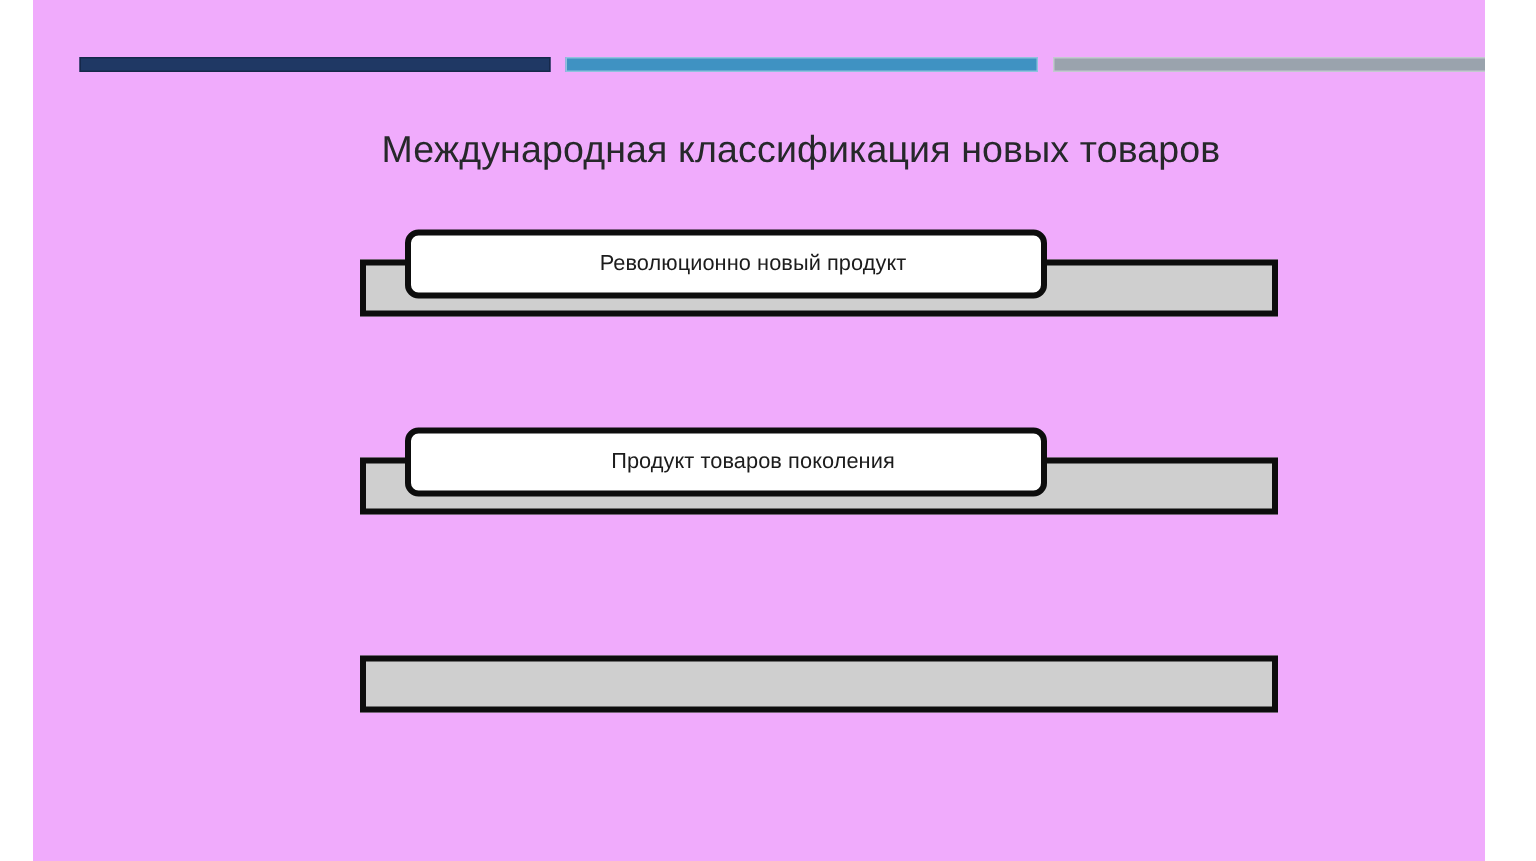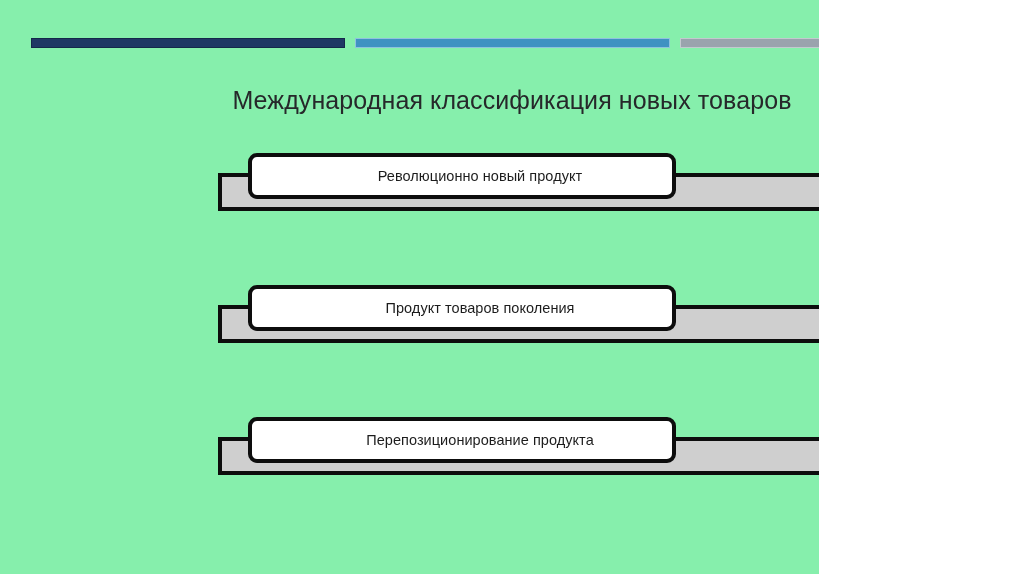--- a/index.html
+++ b/index.html
@@ -6,24 +6,25 @@
   html, body {
     margin: 0;
     padding: 0;
     background: #ffffff;
   }
   body {
     font-family: "Liberation Sans", sans-serif;
   }
   .slide {
     position: relative;
-    width: 819px;
+    width: 968px;
     height: 574px;
-    background: #86efac;
+    background: #f0abfc;
     overflow: hidden;
+    margin-left: 22px;
   }
 
   
   .accent-bars {
     position: absolute;
     left: 0;
     top: 0;
     width: 1024px;
     height: 60px;
   }
@@ -143,20 +144,17 @@
     <div class="diag-row" style="top:132px;">
       <div class="row-bar"></div>
       <div class="row-box">
         <span class="row-label">Продукт товаров поколения</span>
       </div>
     </div>
 
 
     <div class="diag-row" style="top:264px;">
       <div class="row-bar"></div>
-      <div class="row-box">
-        <span class="row-label">Перепозиционирование продукта</span>
-      </div>
     </div>
 
   </div>
 
 </div>
 
 </body></html>

